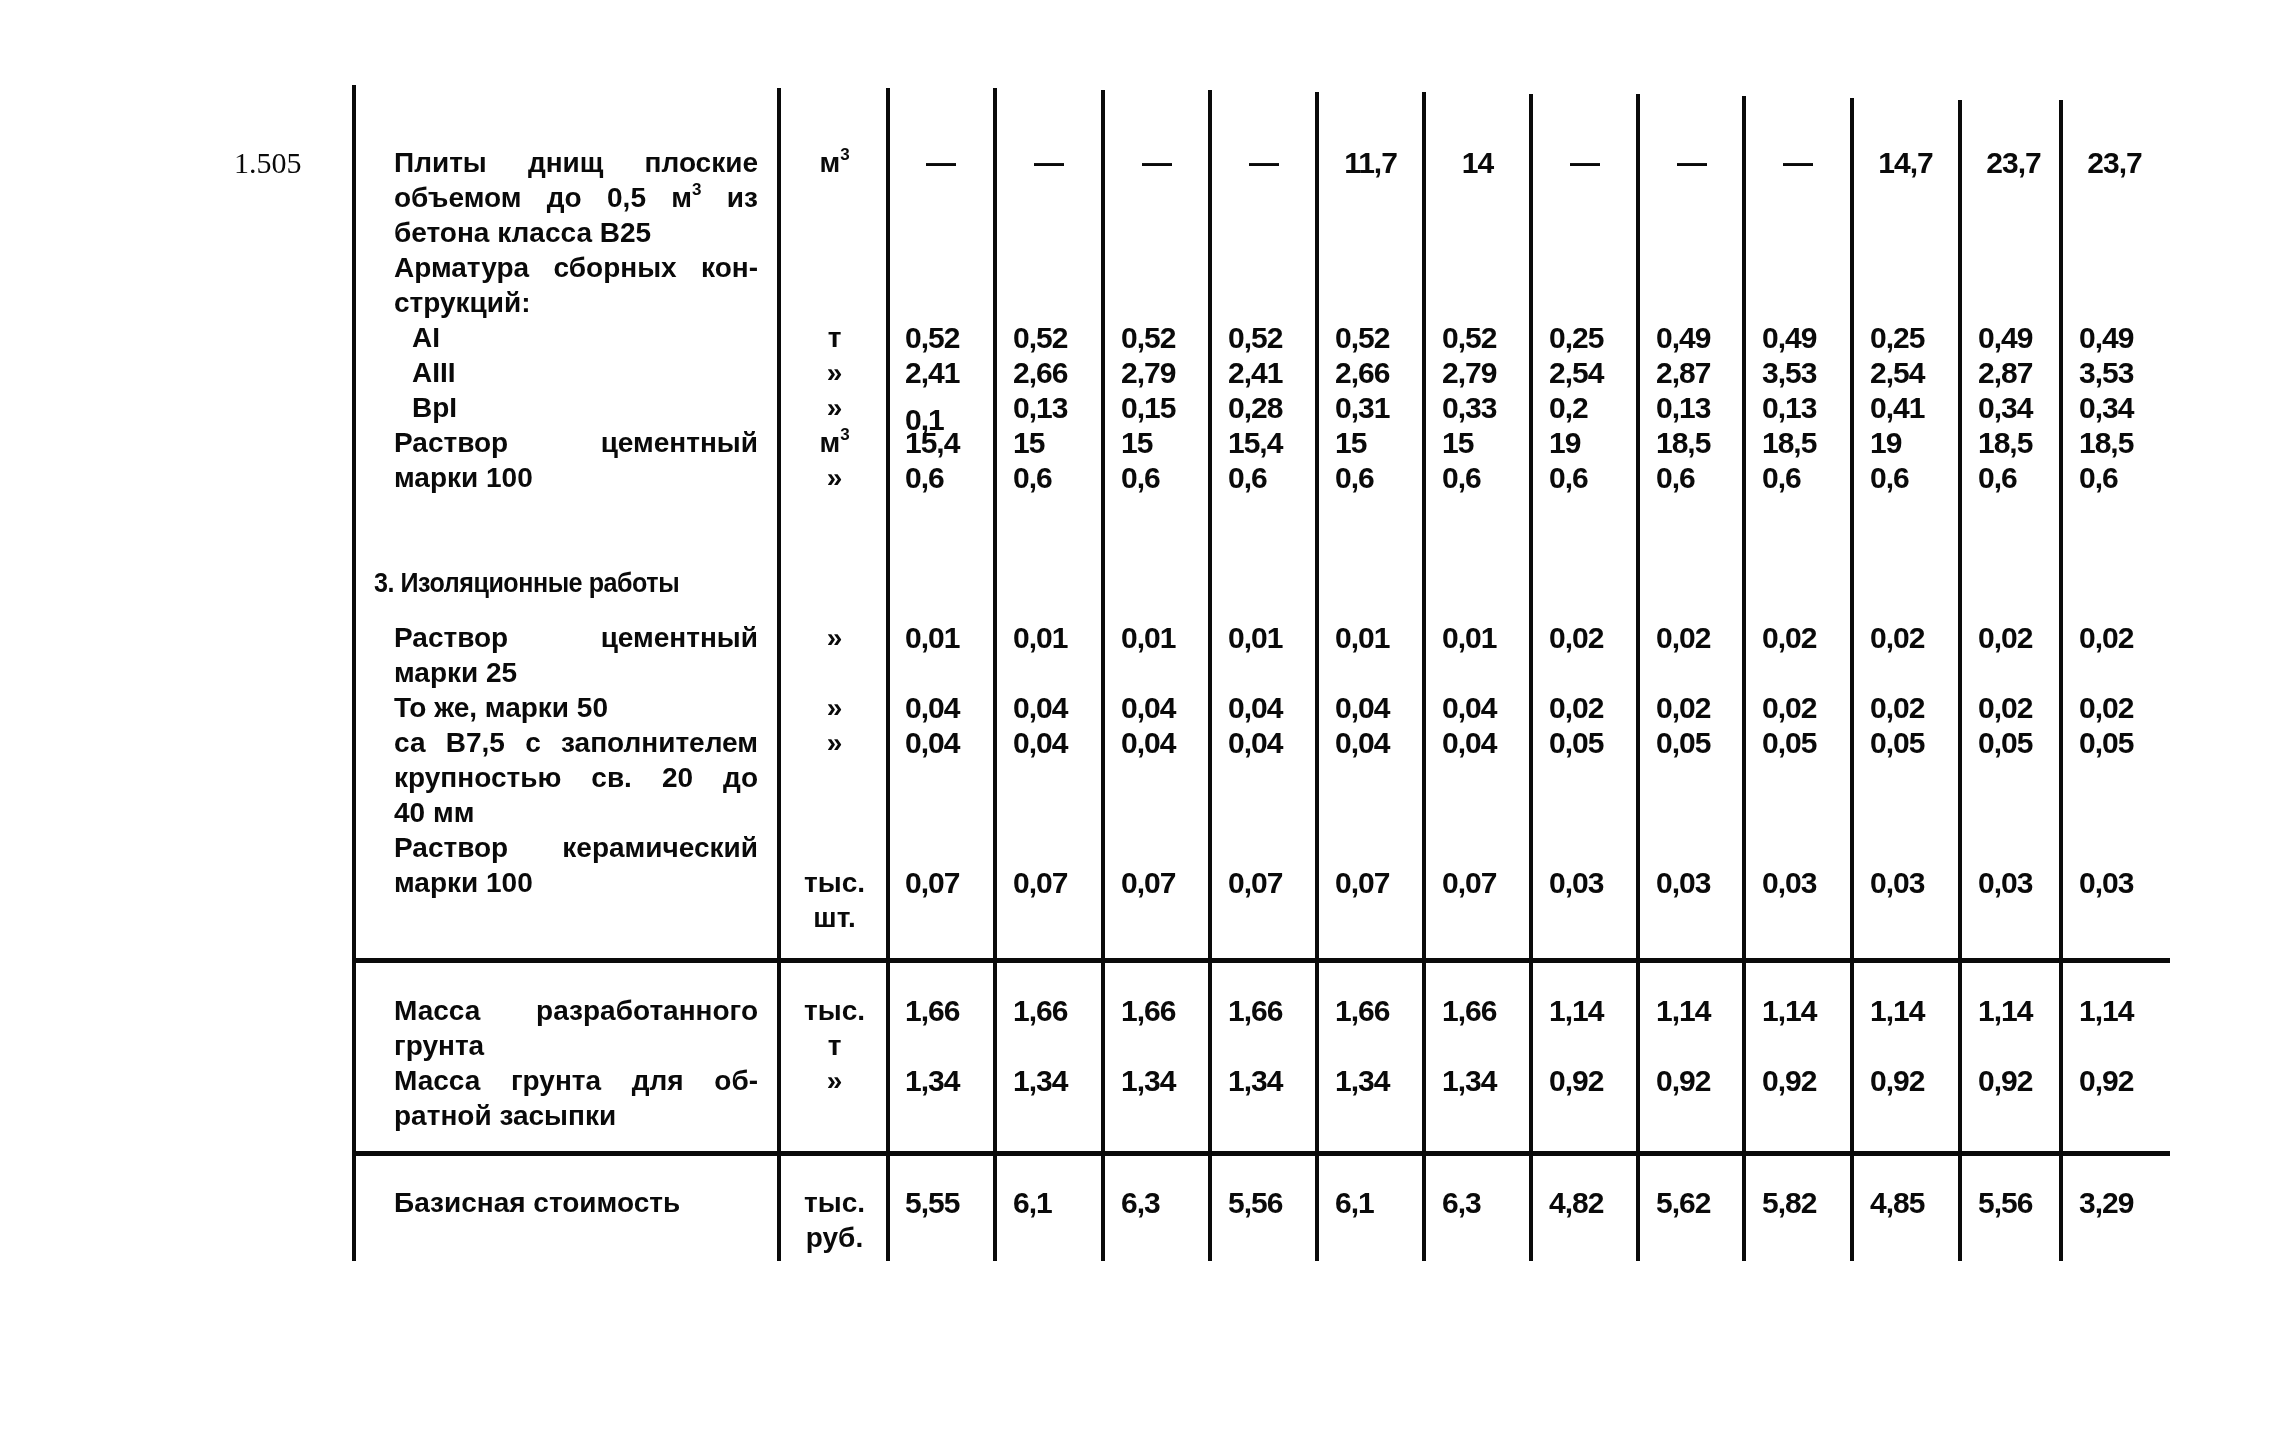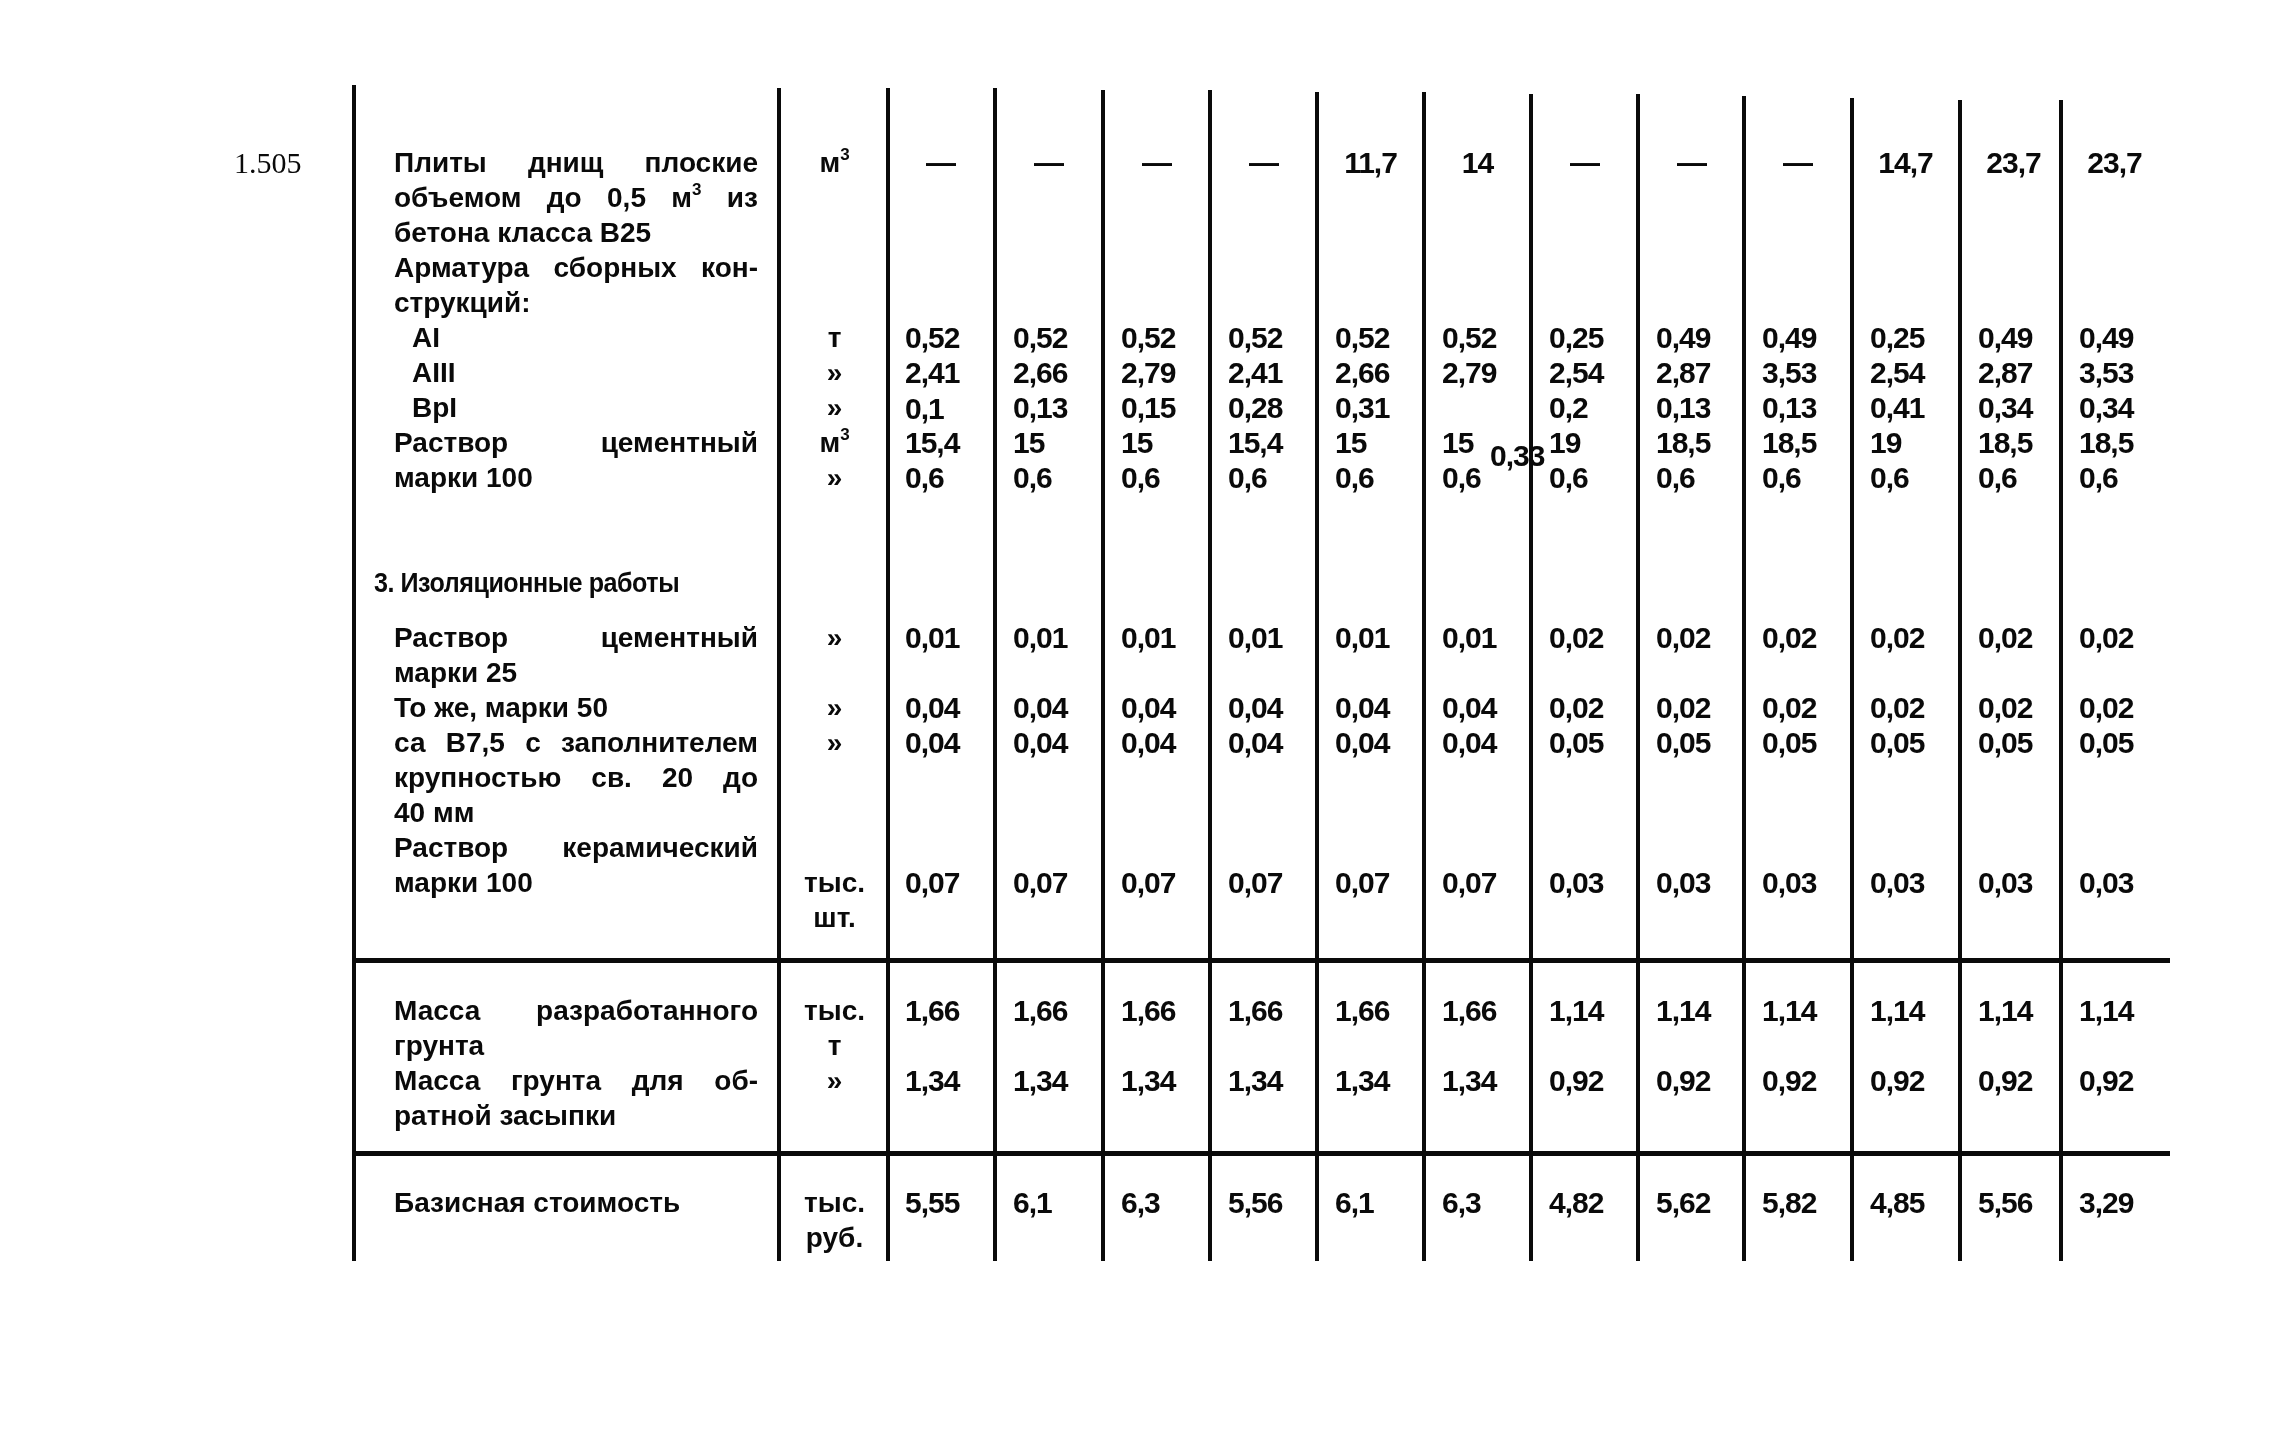--- a/index.html
+++ b/index.html
@@ -135,26 +135,26 @@
       <div class="cell" style="left: 1103px; top: 355px;">2,79</div>
       <div class="cell" style="left: 1210px; top: 355px;">2,41</div>
       <div class="cell" style="left: 1317px; top: 355px;">2,66</div>
       <div class="cell" style="left: 1424px; top: 355px;">2,79</div>
       <div class="cell" style="left: 1531px; top: 355px;">2,54</div>
       <div class="cell" style="left: 1638px; top: 355px;">2,87</div>
       <div class="cell" style="left: 1744px; top: 355px;">3,53</div>
       <div class="cell" style="left: 1852px; top: 355px;">2,54</div>
       <div class="cell" style="left: 1960px; top: 355px;">2,87</div>
       <div class="cell" style="left: 2061px; top: 355px;">3,53</div>
-      <div class="cell" style="left: 887px; top: 391px;">0,1</div>
+      <div class="cell" style="left: 887px; top: 402px;">0,1</div>
       <div class="cell" style="left: 995px; top: 390px;">0,13</div>
       <div class="cell" style="left: 1103px; top: 390px;">0,15</div>
       <div class="cell" style="left: 1210px; top: 390px;">0,28</div>
       <div class="cell" style="left: 1317px; top: 390px;">0,31</div>
-      <div class="cell" style="left: 1472px; top: 390px; margin-top: 48px;">0,33</div>
+      <div class="cell" style="left: 1424px; top: 390px;">0,33</div>
       <div class="cell" style="left: 1531px; top: 390px;">0,2</div>
       <div class="cell" style="left: 1638px; top: 390px;">0,13</div>
       <div class="cell" style="left: 1744px; top: 390px;">0,13</div>
       <div class="cell" style="left: 1852px; top: 390px;">0,41</div>
       <div class="cell" style="left: 1960px; top: 390px;">0,34</div>
       <div class="cell" style="left: 2061px; top: 390px;">0,34</div>
       <div class="cell" style="left: 887px; top: 425px;">15,4</div>
       <div class="cell" style="left: 995px; top: 425px;">15</div>
       <div class="cell" style="left: 1103px; top: 425px;">15</div>
       <div class="cell" style="left: 1210px; top: 425px;">15,4</div>

